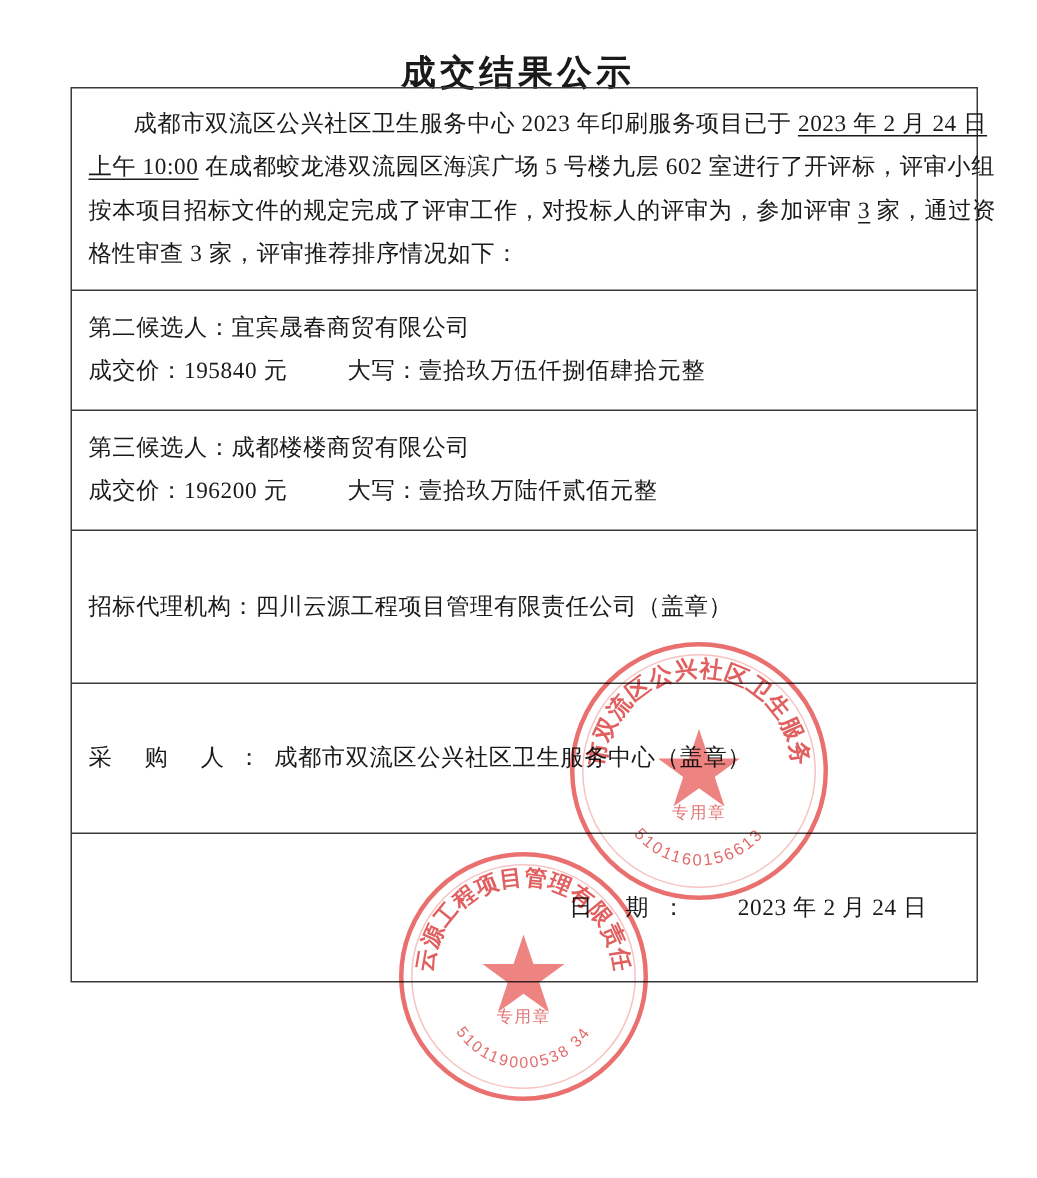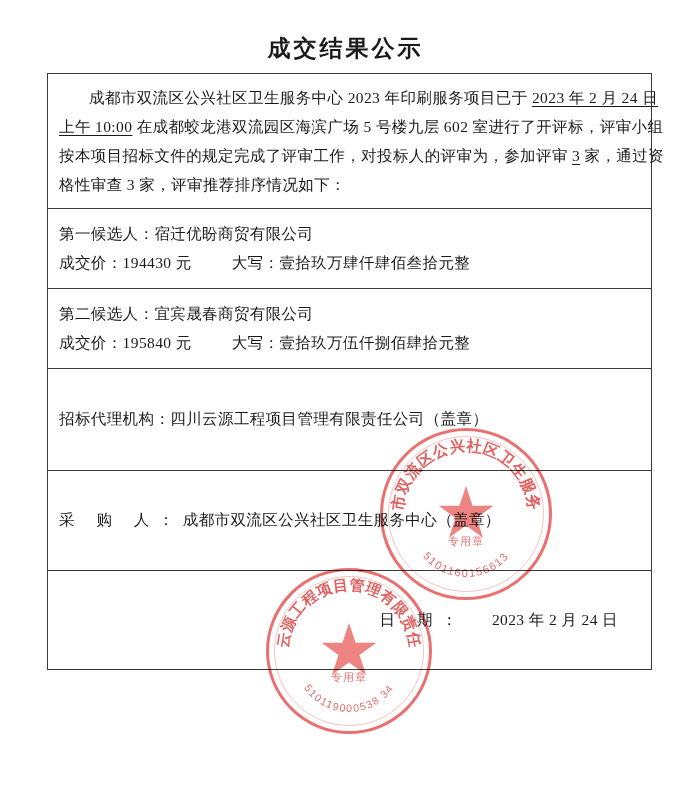--- a/index.html
+++ b/index.html
@@ -24,21 +24,21 @@
     letter-spacing: 3px;
     padding-top: 33px;
     padding-bottom: 12px;
     font-family: "Liberation Serif", "DejaVu Serif", serif;
   }
 
   
   .doc-table {
     position: absolute;
     left: 47px;
-    top: 73px;
+    top: 58px;
     width: 605px;
     border: 1px solid #3a3a3a;
     box-sizing: border-box;
     background: transparent;
   }
   .row {
     border-bottom: 1px solid #3a3a3a;
     box-sizing: border-box;
     padding: 0 11px;
     position: relative;
@@ -135,30 +135,30 @@
 
 <div class="doc-table">
 
   <div class="row para-row">
     <div class="line indent"><span>成都市双流区公兴社区卫生服务中心 2023 年印刷服务项目已于 </span><span class="u">2023 年 2 月 24 日</span></div>
     <div class="line"><span class="u">上午 10:00</span><span> 在成都蛟龙港双流园区海滨广场 5 号楼九层 602 室进行了开评标，评审小组</span></div>
     <div class="line"><span>按本项目招标文件的规定完成了评审工作，对投标人的评审为，参加评审 </span><span class="u">3</span><span> 家，通过资</span></div>
     <div class="line">格性审查 3 家，评审推荐排序情况如下：</div>
   </div>
 
-  <div class="row cand-row">
-    <div class="line"><span>第一候选人：</span><span>宿迁优盼商贸有限公司</span></div>
-    <div class="line"><span>成交价：</span><span>194430 元</span><span class="gap-lg"></span><span>大写：</span><span>壹拾玖万肆仟肆佰叁拾元整</span></div>
-  </div>
 
   <div class="row cand-row">
     <div class="line"><span>第二候选人：</span><span>宜宾晟春商贸有限公司</span></div>
     <div class="line"><span>成交价：</span><span>195840 元</span><span class="gap-lg"></span><span>大写：</span><span>壹拾玖万伍仟捌佰肆拾元整</span></div>
   </div>
 
+  <div class="row cand-row">
+    <div class="line"><span>第三候选人：</span><span>成都楼楼商贸有限公司</span></div>
+    <div class="line"><span>成交价：</span><span>196200 元</span><span class="gap-lg"></span><span>大写：</span><span>壹拾玖万陆仟贰佰元整</span></div>
+  </div>
 
   <div class="row agency-row">
     <div class="agency-line"><span>招标代理机构：</span><span>四川云源工程项目管理有限责任公司（盖章）</span></div>
   </div>
 
   <div class="row sign-row">
     <div class="sign-line"><span class="label-sp">采 购 人：</span><span>成都市双流区公兴社区卫生服务中心（盖章）</span></div>
   </div>
 
   <div class="row date-row">

